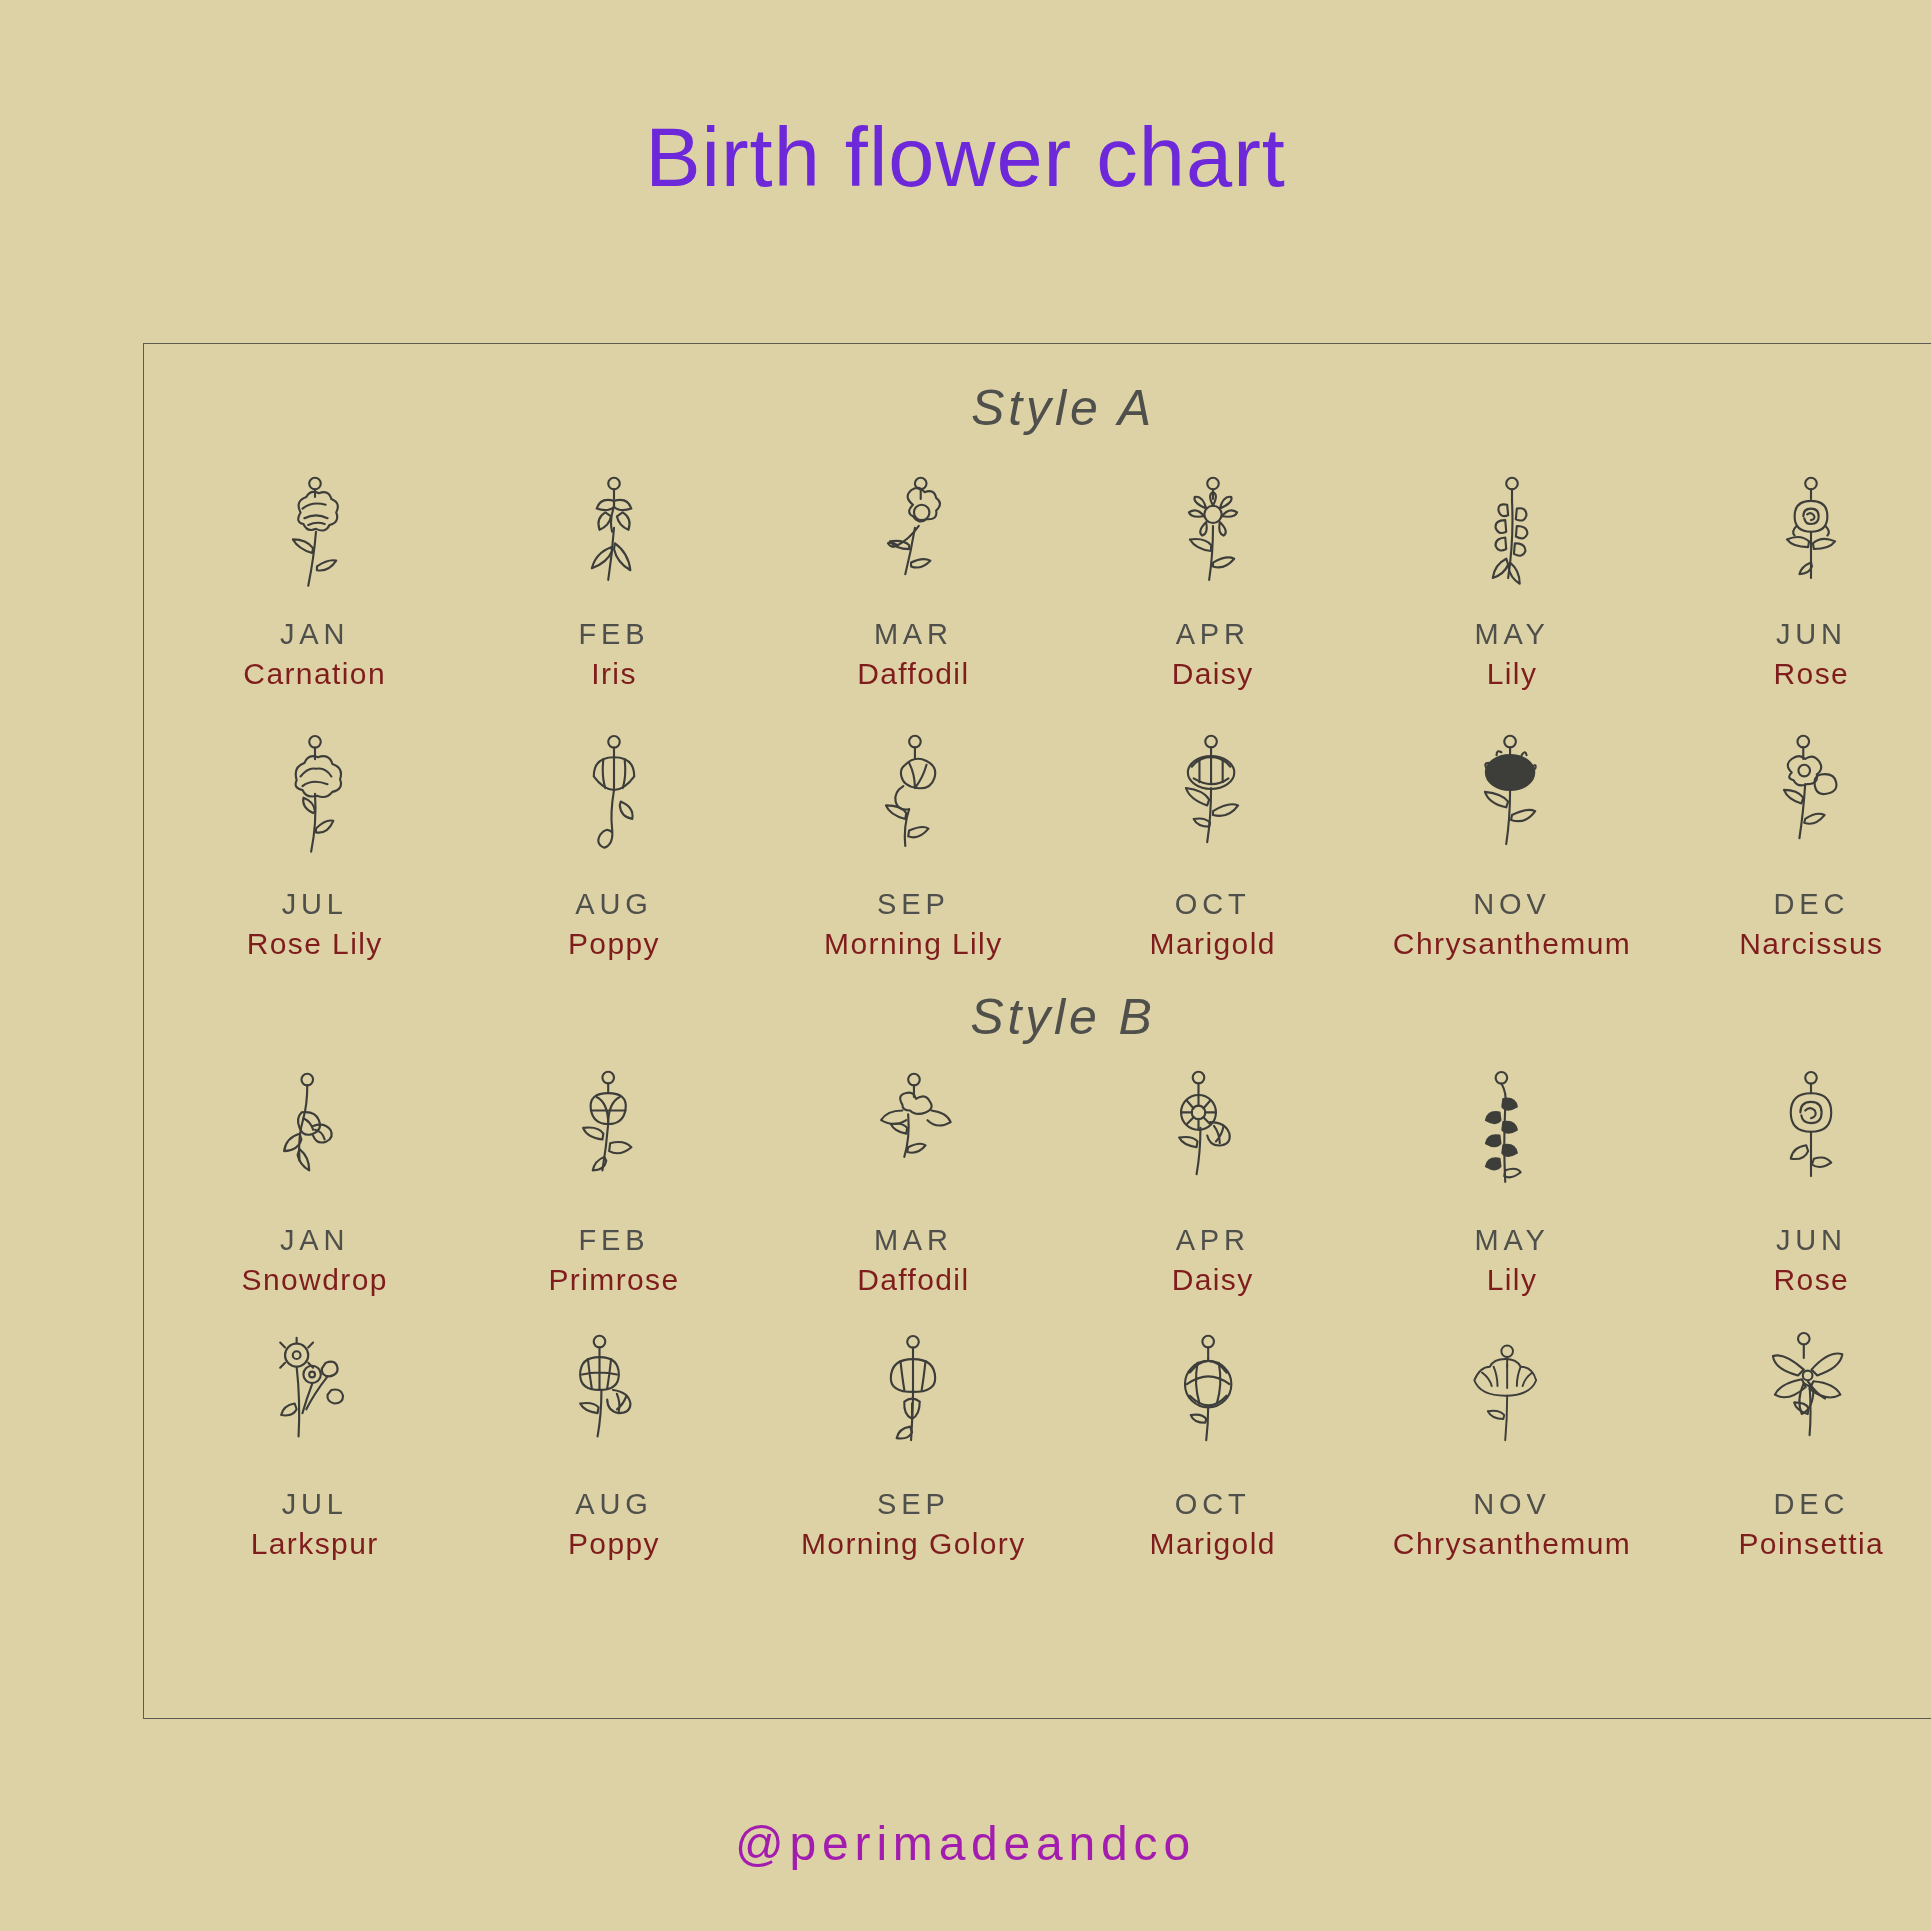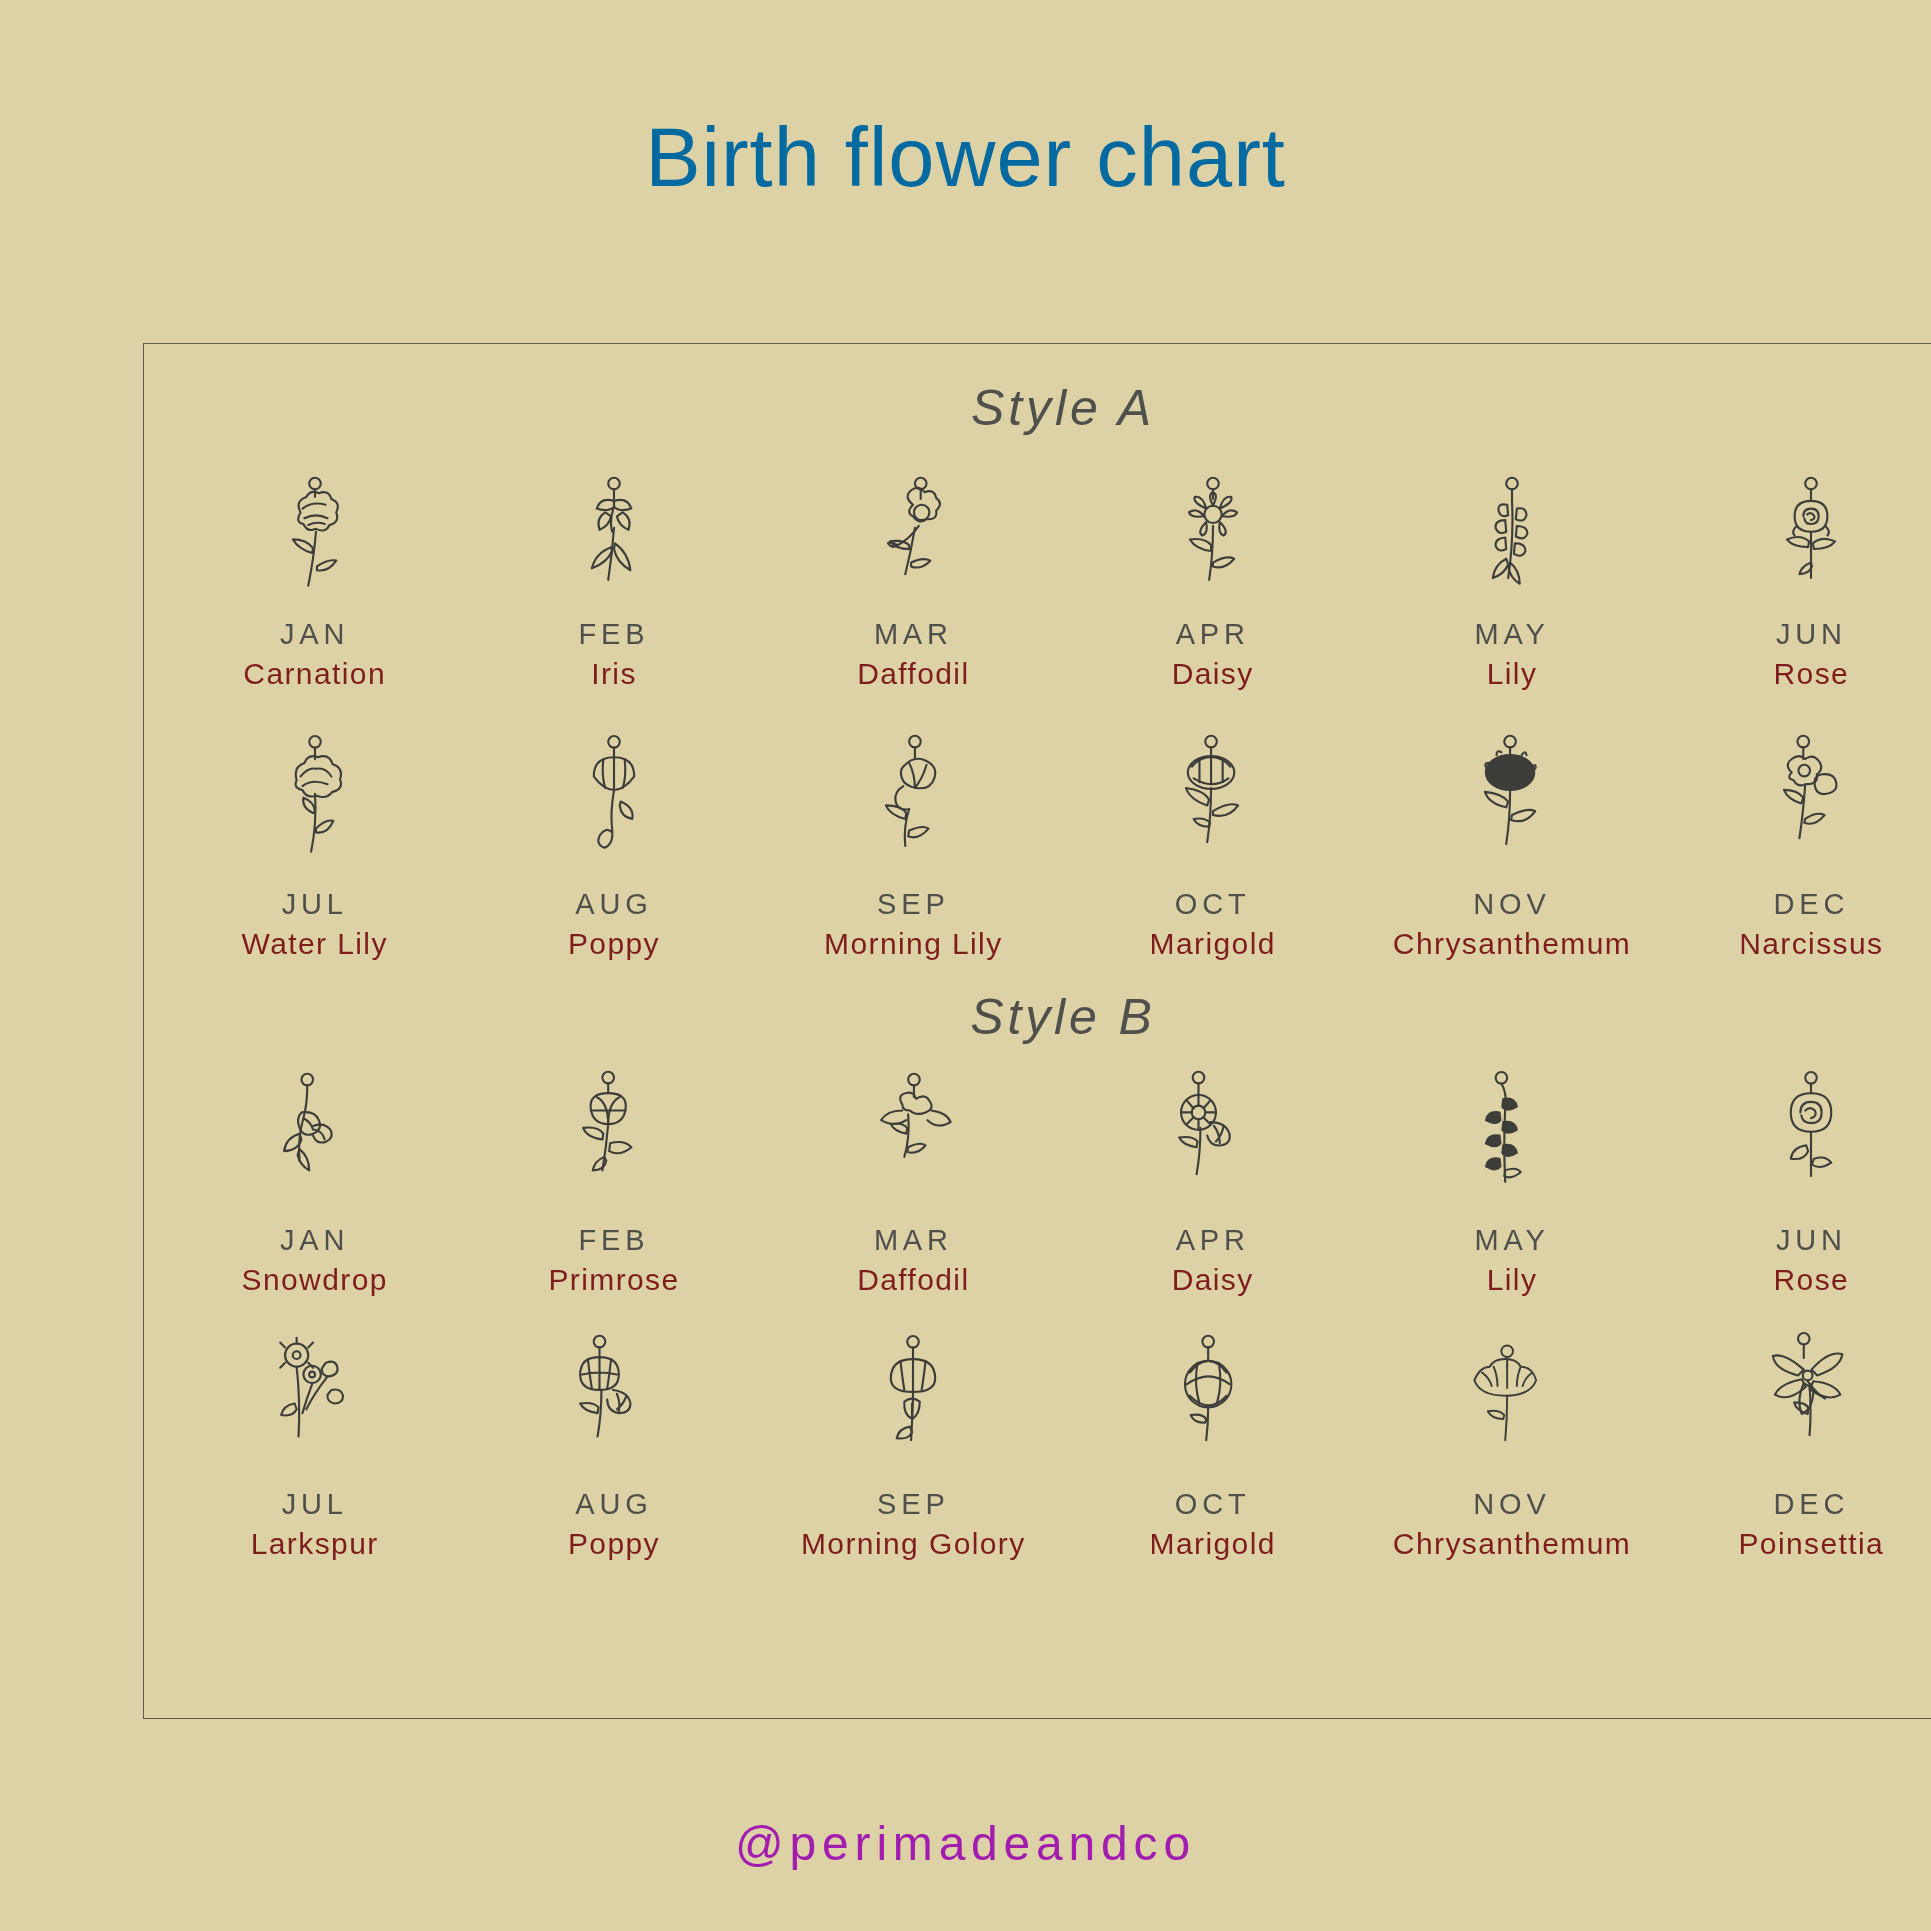--- a/index.html
+++ b/index.html
@@ -18,21 +18,21 @@
     position: relative;
     width: 1931px;
     height: 1931px;
     box-sizing: border-box;
   }
   .page-title {
     text-align: center;
     font-size: 83px;
     font-weight: 400;
     letter-spacing: 1px;
-    color: #0369a1;
+    color: #6d28d9;
     padding-top: 56px;
     line-height: 1.1;
   }
   .chart-frame {
     position: absolute;
     left: 143px;
     top: 287px;
     width: 1840px;
     height: 1376px;
     border: 1.9px solid #5c5c55;
@@ -236,21 +236,21 @@
             <circle cx="55" cy="12" r="6"></circle>
             <path d="M55 18 v12"></path>
             <path d="M36 52 q-4 -14 8 -18 q4 -10 14 -6 q12 -4 15 7 q12 4 8 16 q4 10 -8 13 q-6 8 -16 4 q-11 3 -15 -6 q-10 -2 -6 -10z"></path>
             <path d="M40 48 q8 -10 16 -8 q10 -2 16 8 M42 58 q10 -8 26 -2"></path>
             <path d="M55 66 q2 30 -4 60"></path>
             <path d="M53 86 q-12 -6 -10 -16 q11 4 12 14z"></path>
             <path d="M56 102 q10 -10 18 -8 q-6 14 -18 12z"></path>
           </svg>
         </div>
         <div class="month">JUL</div>
-        <div class="flower">Water Lily</div>
+        <div class="flower">Rose Lily</div>
       </div>
 
       <div class="cell">
         <div class="art">
           <svg width="106" height="145" viewBox="0 0 110 150" fill="none" stroke="#3d3d3a" stroke-width="2.2" stroke-linecap="round" stroke-linejoin="round">
             <circle cx="55" cy="12" r="6"></circle>
             <path d="M55 18 v12"></path>
             <path d="M34 48 q0 -20 21 -20 q21 0 21 20 q-10 14 -21 14 q-11 0 -21 -14z"></path>
             <path d="M44 30 q-2 18 2 30 M55 28 v34 M66 30 q2 18 -2 30"></path>
             <path d="M55 62 q-4 24 -2 40 q2 16 -8 20 q-10 -4 -4 -14 q6 -8 12 -2"></path>

